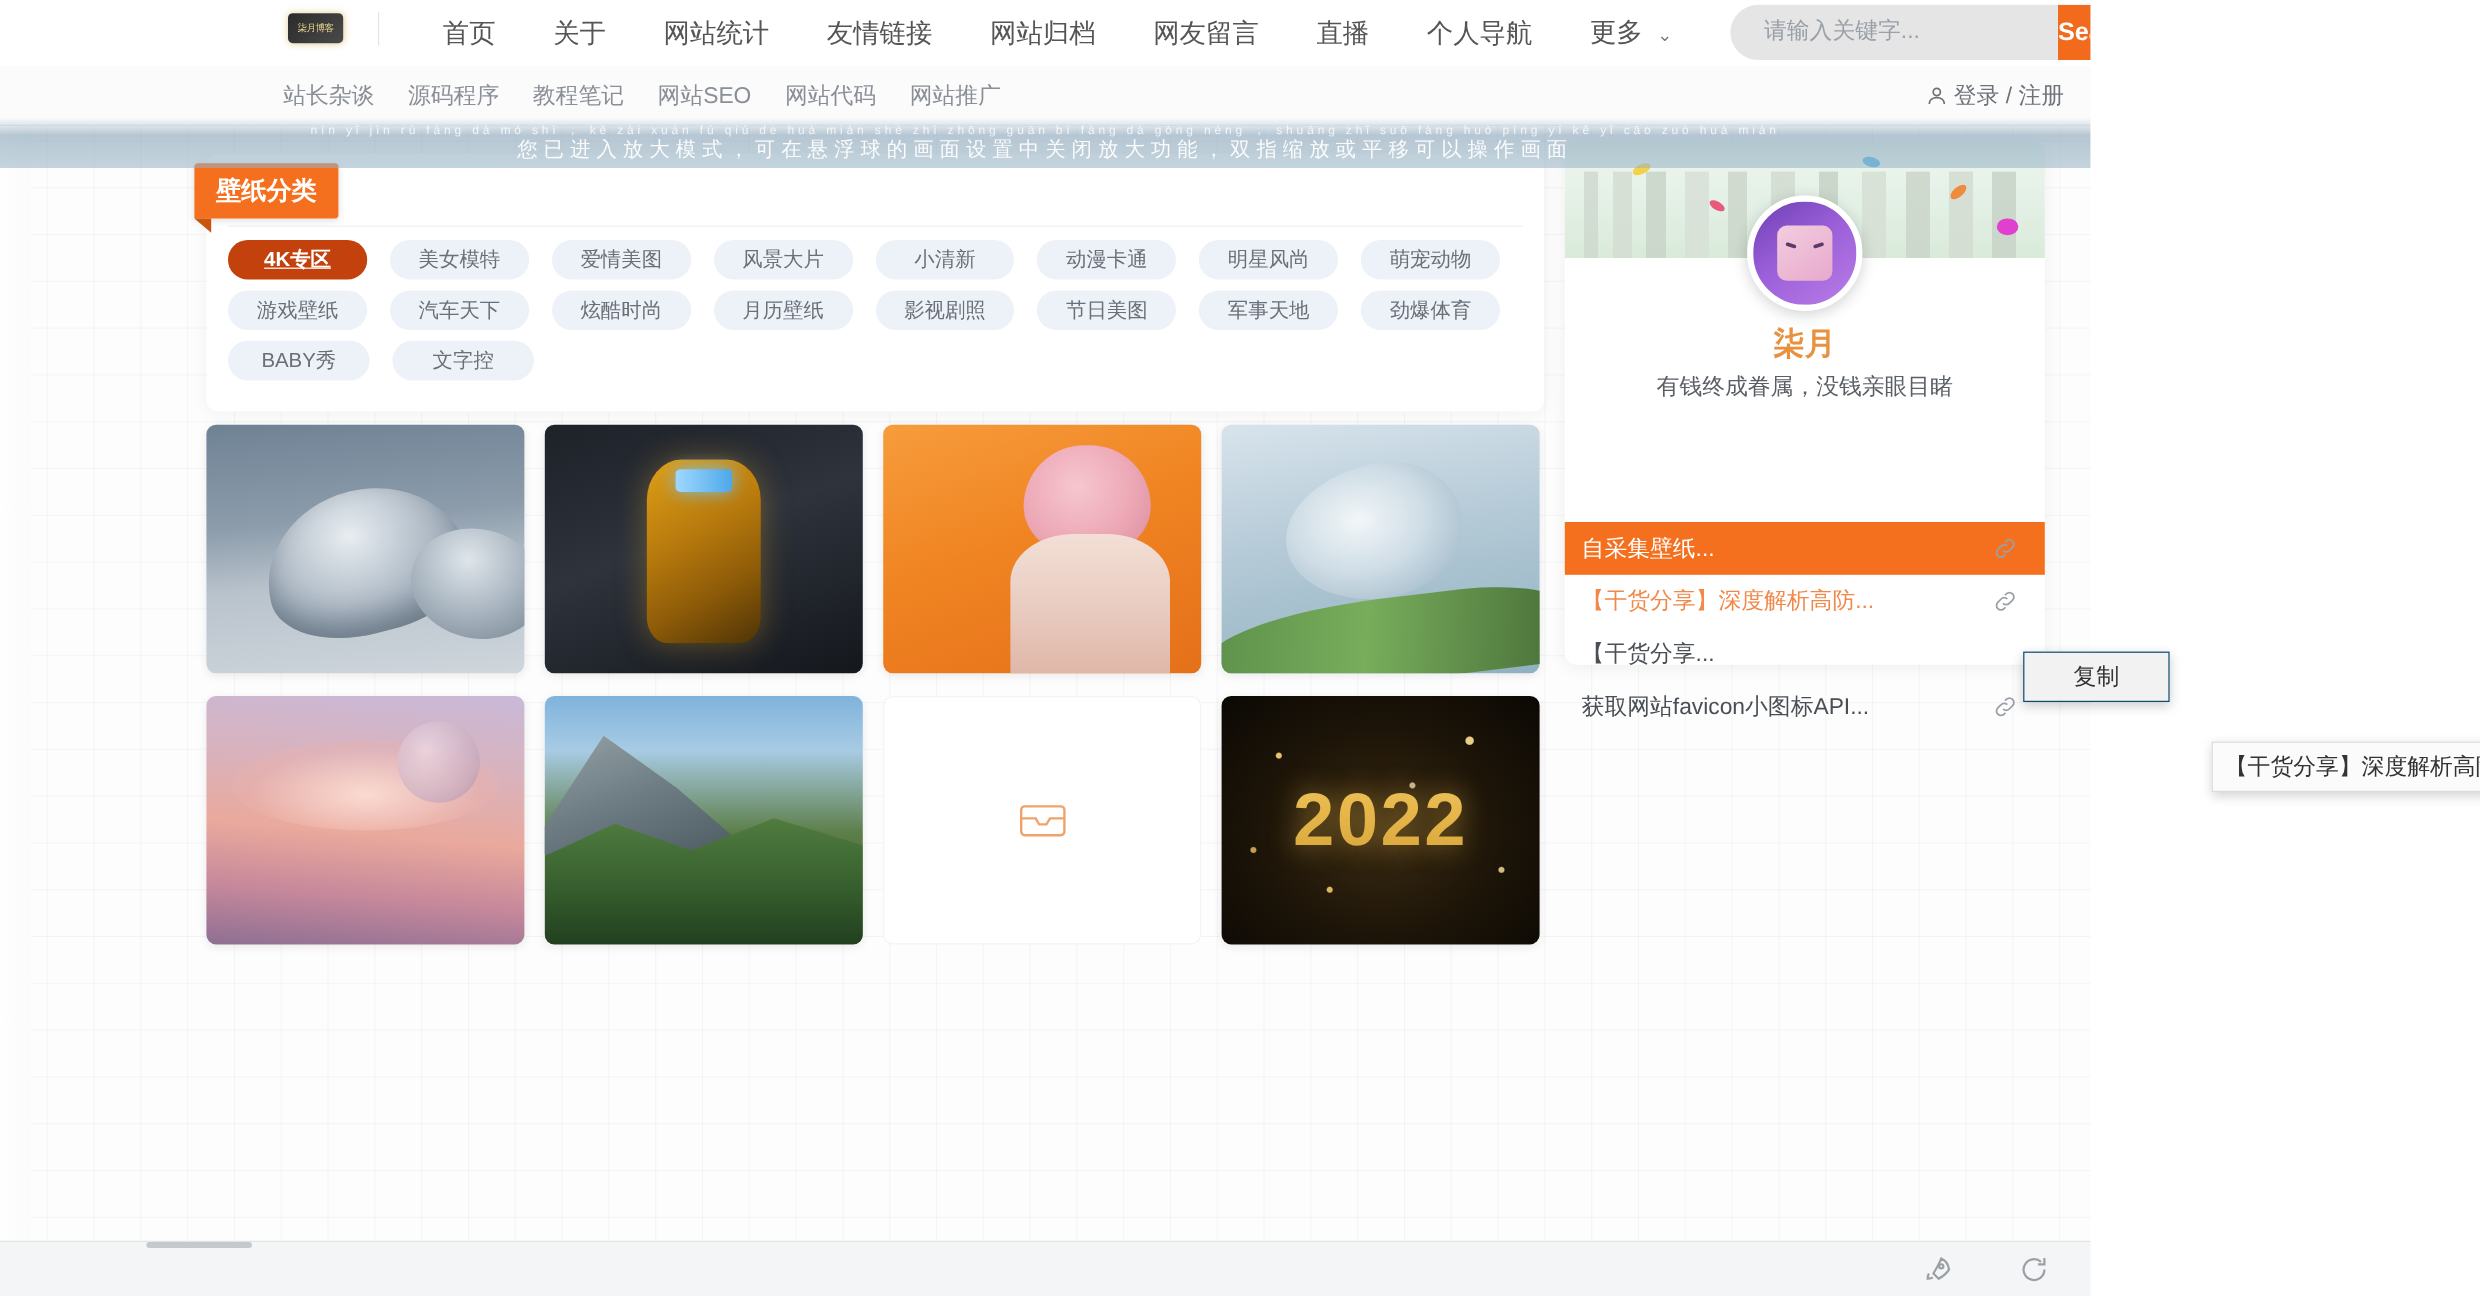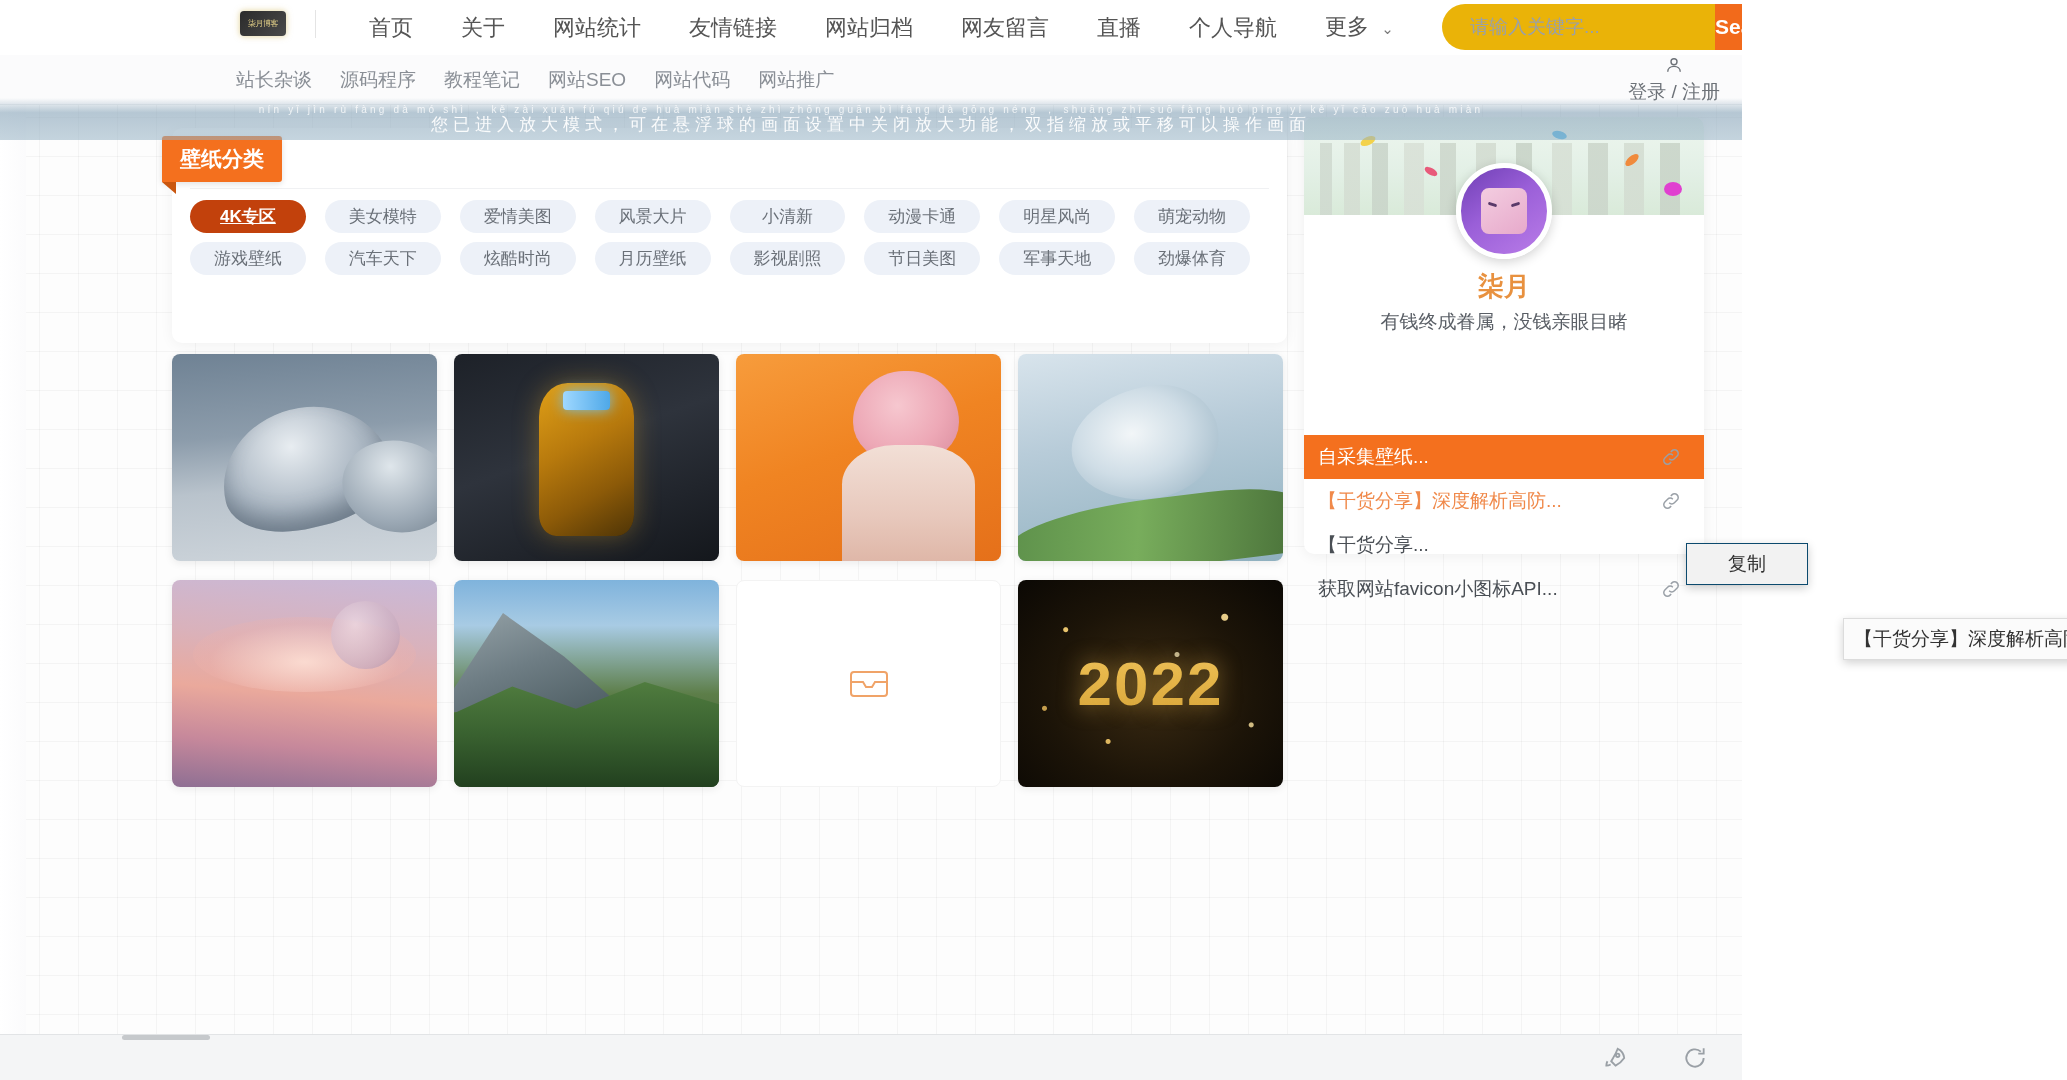--- a/index.html
+++ b/index.html
@@ -53,21 +53,21 @@
   .mainnav a {
     font-size: 22px; color: #555; text-decoration: none;
     padding: 0 24px; line-height: 55px; white-space: nowrap;
   }
   .caret { font-size: 15px; margin-left: 6px; color:#777; display:inline-block; }
 
   .searchwrap {
     position: absolute; right: 0px; top: 4px;
     display: flex; 
     width: 300px; height: 46px;
-    background: #eab308; border-radius: 24px 0 0 24px;
+    background: #e5e5e5; border-radius: 24px 0 0 24px;
     overflow: hidden;
   }
   .searchwrap input {
     flex: 1; border: 0; outline: 0; background: transparent;
     font-size: 19px; color: #333; padding-left: 28px;
     font-family: "Liberation Sans", sans-serif;
   }
   .searchwrap input::placeholder { color: #9aa0a8; }
   .searchbtn {
     width: 120px; height: 46px; border: 0;
@@ -87,21 +87,21 @@
     position:absolute; left: 222px; top: 0; height: 50px;
     display:flex; align-items:center;
   }
   .subnav .links a {
     font-size: 19px; color: #8a8f96; text-decoration: none;
     padding: 0 14px; white-space: nowrap;
   }
   .subnav .account {
     position:absolute; right: 22px; top: 0; height:50px;
     display:flex; align-items:center; gap:4px;
-    font-size:19px; color:#6d7278;flex-direction:column;
+    font-size:19px; color:#6d7278;
   }
   .person-ico { width:20px; height:20px; display:block; }
 
   
   .magbanner {
     position: absolute; top: 98px; left: 0; right: 0; height: 42px;
     background: linear-gradient(180deg, rgba(150,175,192,.0) 0%, rgba(138,166,186,.62) 35%, rgba(150,178,196,.55) 100%);
     z-index: 40;
     pointer-events: none;
     display:flex; flex-direction: column; align-items:center; justify-content:center;
@@ -508,20 +508,24 @@
         <div class="chip">游戏壁纸</div>
         <div class="chip">汽车天下</div>
         <div class="chip">炫酷时尚</div>
         <div class="chip">月历壁纸</div>
         <div class="chip">影视剧照</div>
         <div class="chip">节日美图</div>
         <div class="chip">军事天地</div>
         <div class="chip">劲爆体育</div>
       </div>
 
+      <div class="chiprow">
+        <div class="chip">BABY秀</div>
+        <div class="chip">文字控</div>
+      </div>
 
     </div>
   </div>
 
   <div class="gallery">
     <div class="card img-dish"></div>
     <div class="card img-bot"></div>
     <div class="card img-girl"></div>
     <div class="card img-butterfly"></div>
     <div class="card img-sky"></div>

